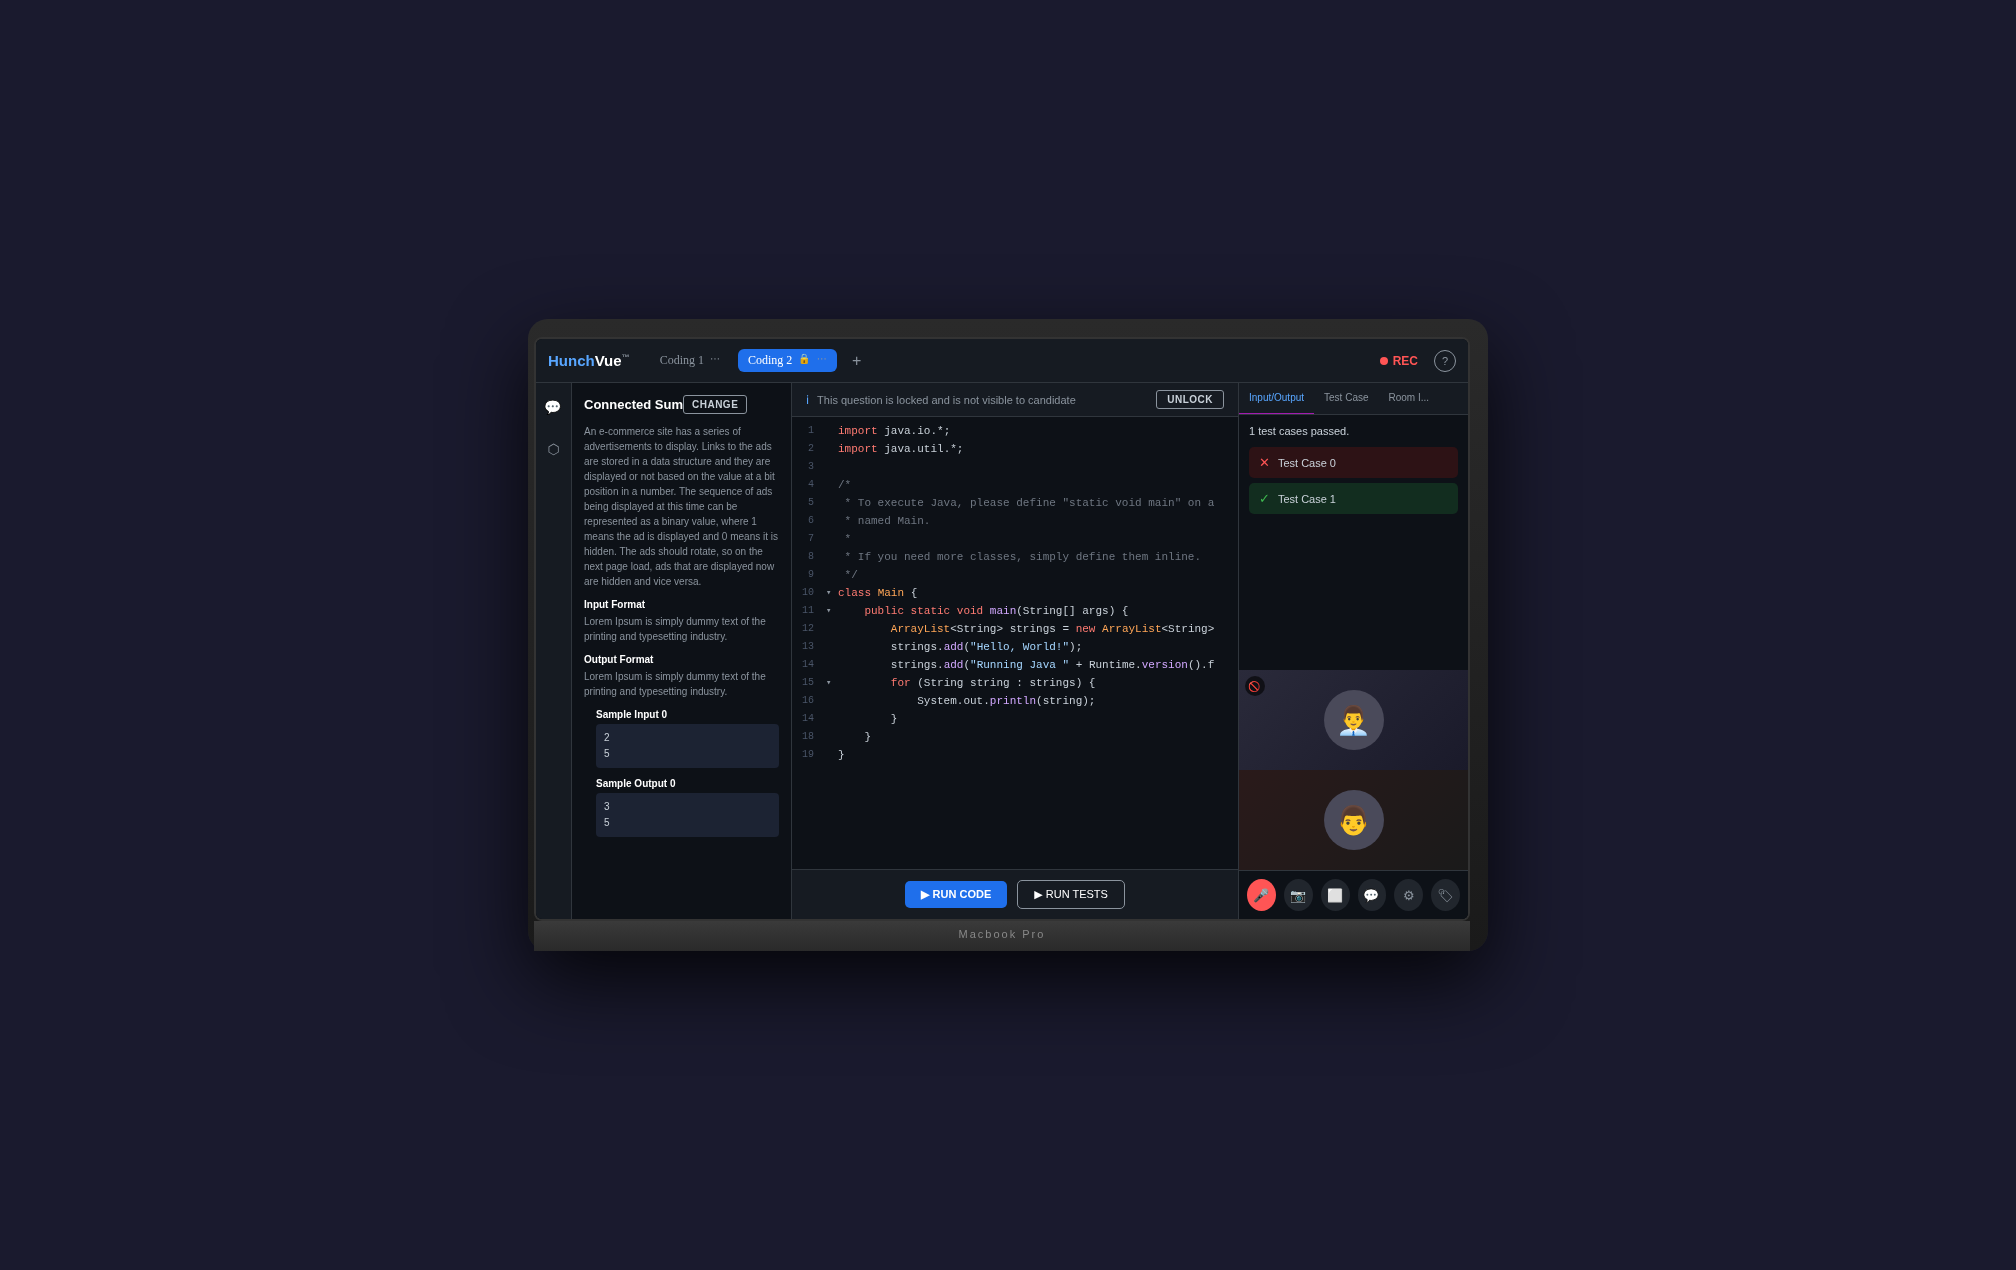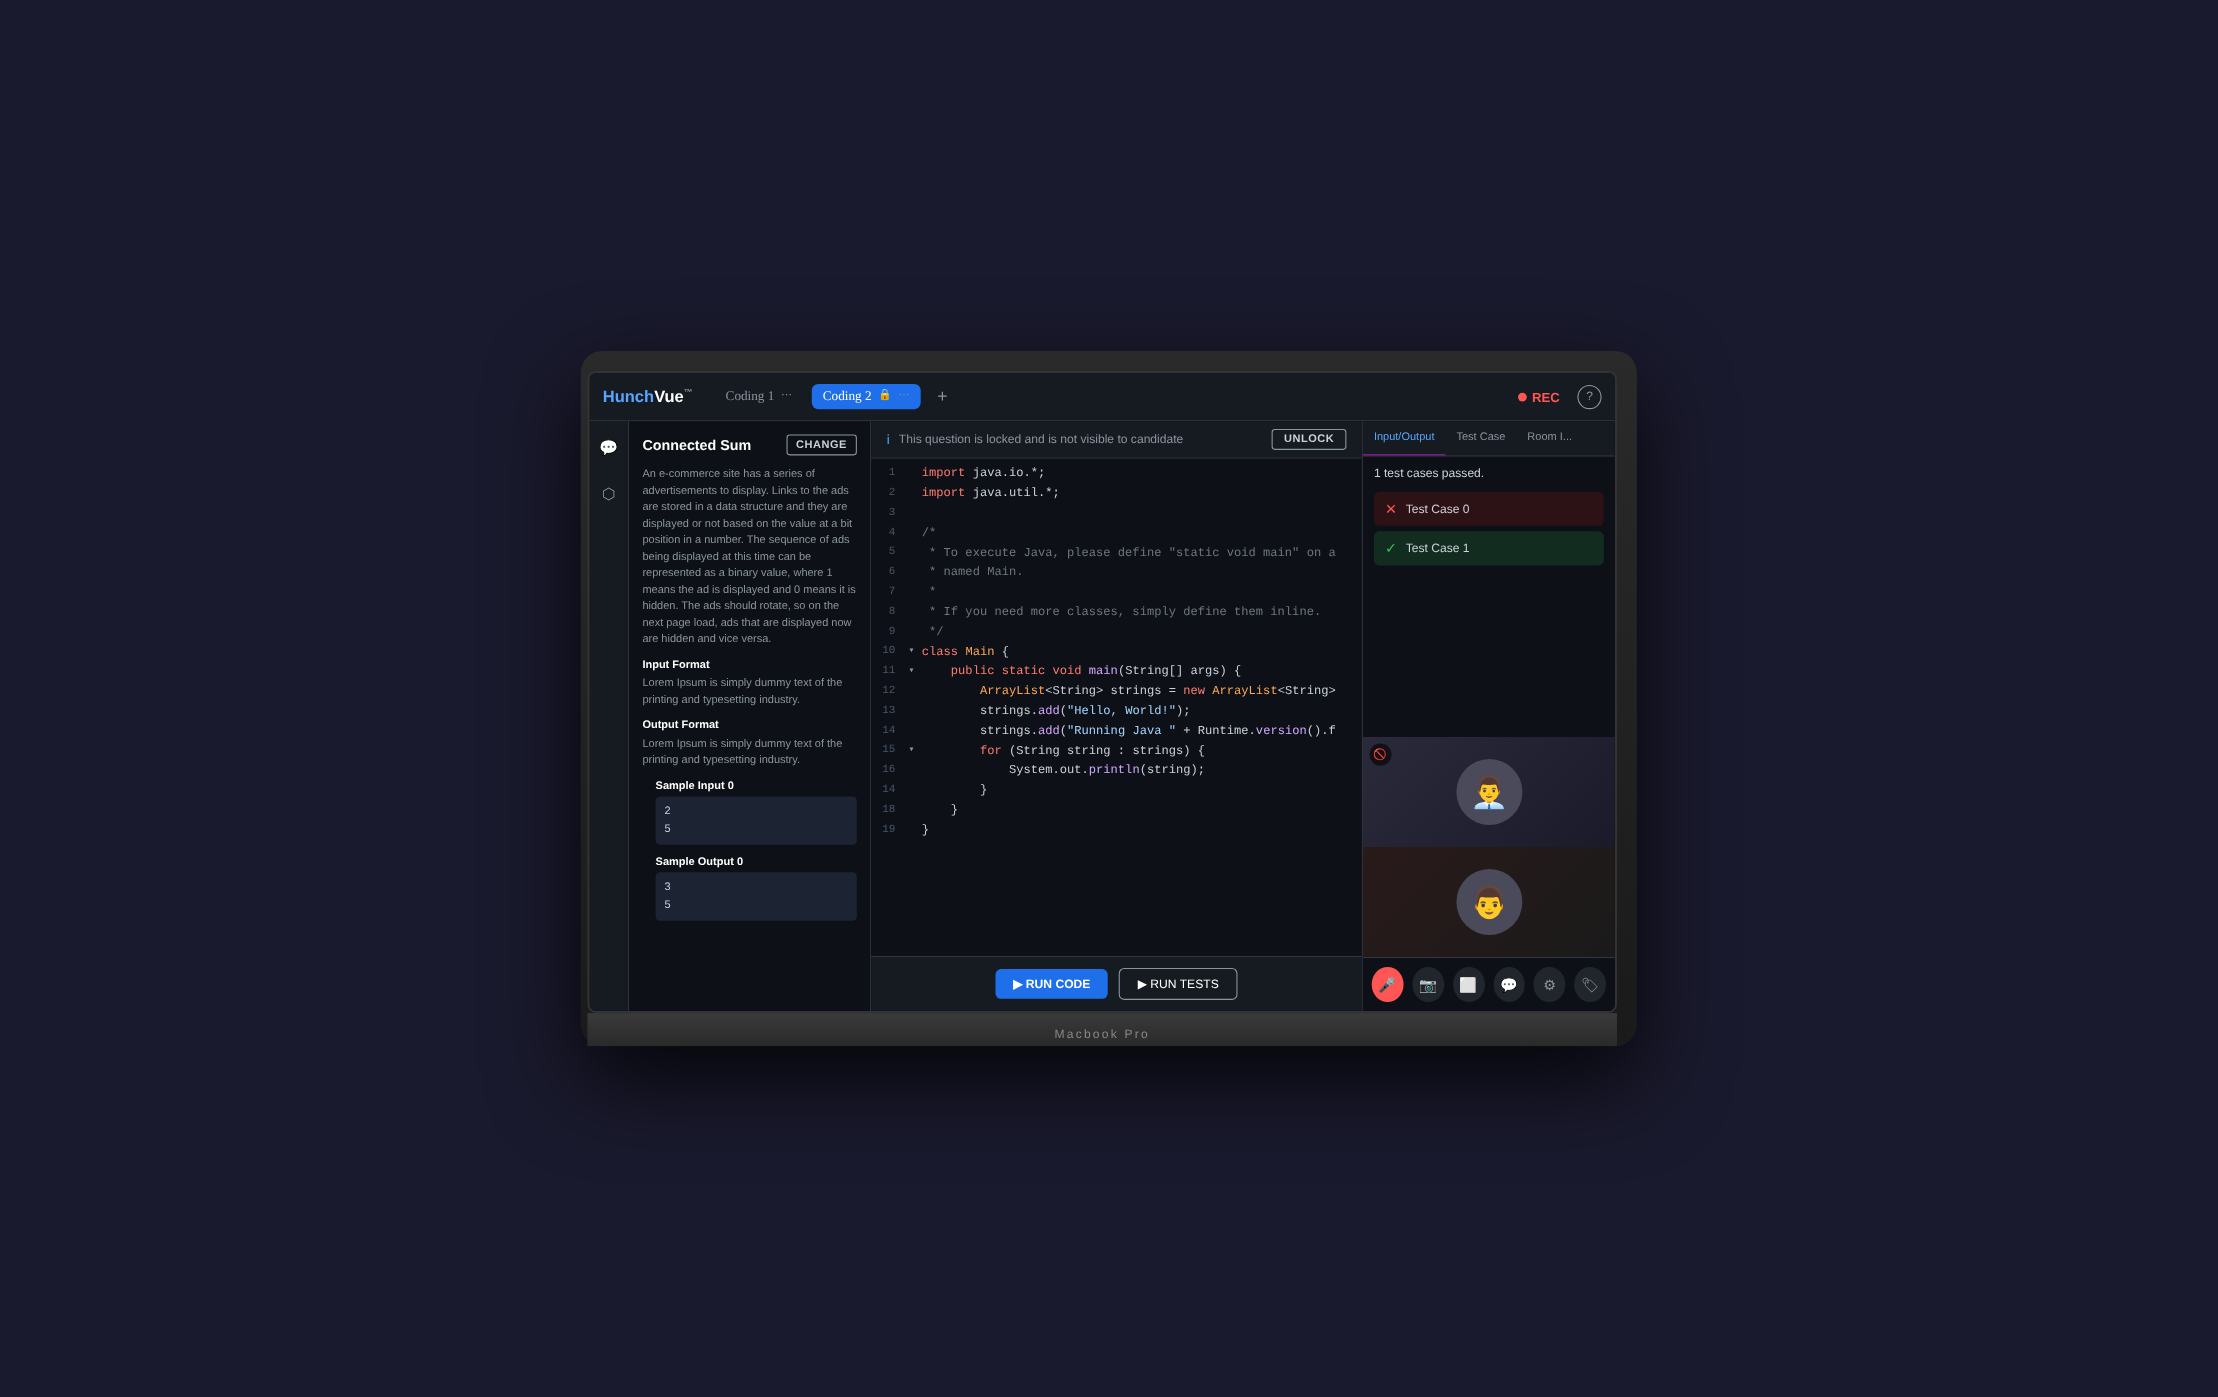--- a/index.html
+++ b/index.html
@@ -139,21 +139,20 @@
       background: #0d1117;
       border-right: 1px solid #30363d;
       overflow-y: auto;
       padding: 12px;
       font-size: 11px;
       color: #c9d1d9;
     }
     .problem-header {
       display: flex;
       align-items: center;
-      justify-content: space-between;
       margin-bottom: 10px;
     }
     .problem-title {
       font-size: 13px;
       font-weight: 700;
       color: #fff;
     }
     .change-btn {
       background: transparent;
       border: 1.5px solid #8b949e;
@@ -427,21 +426,21 @@
     }
     .toolbar-btn.muted {
       background: #ff5555;
       color: #fff;
     }
     .laptop-bottom-bar {
       height: 30px;
       background: linear-gradient(180deg, #3a3a3a, #2a2a2a);
       display: flex;
       justify-content: center;
-      align-items: flex-end;
+      align-items: center;
       padding-bottom: 4px;
     }
     .macbook-label {
       color: #888;
       font-size: 11px;
       letter-spacing: 2px;
     }
   </style>
 </head>
 <body>

